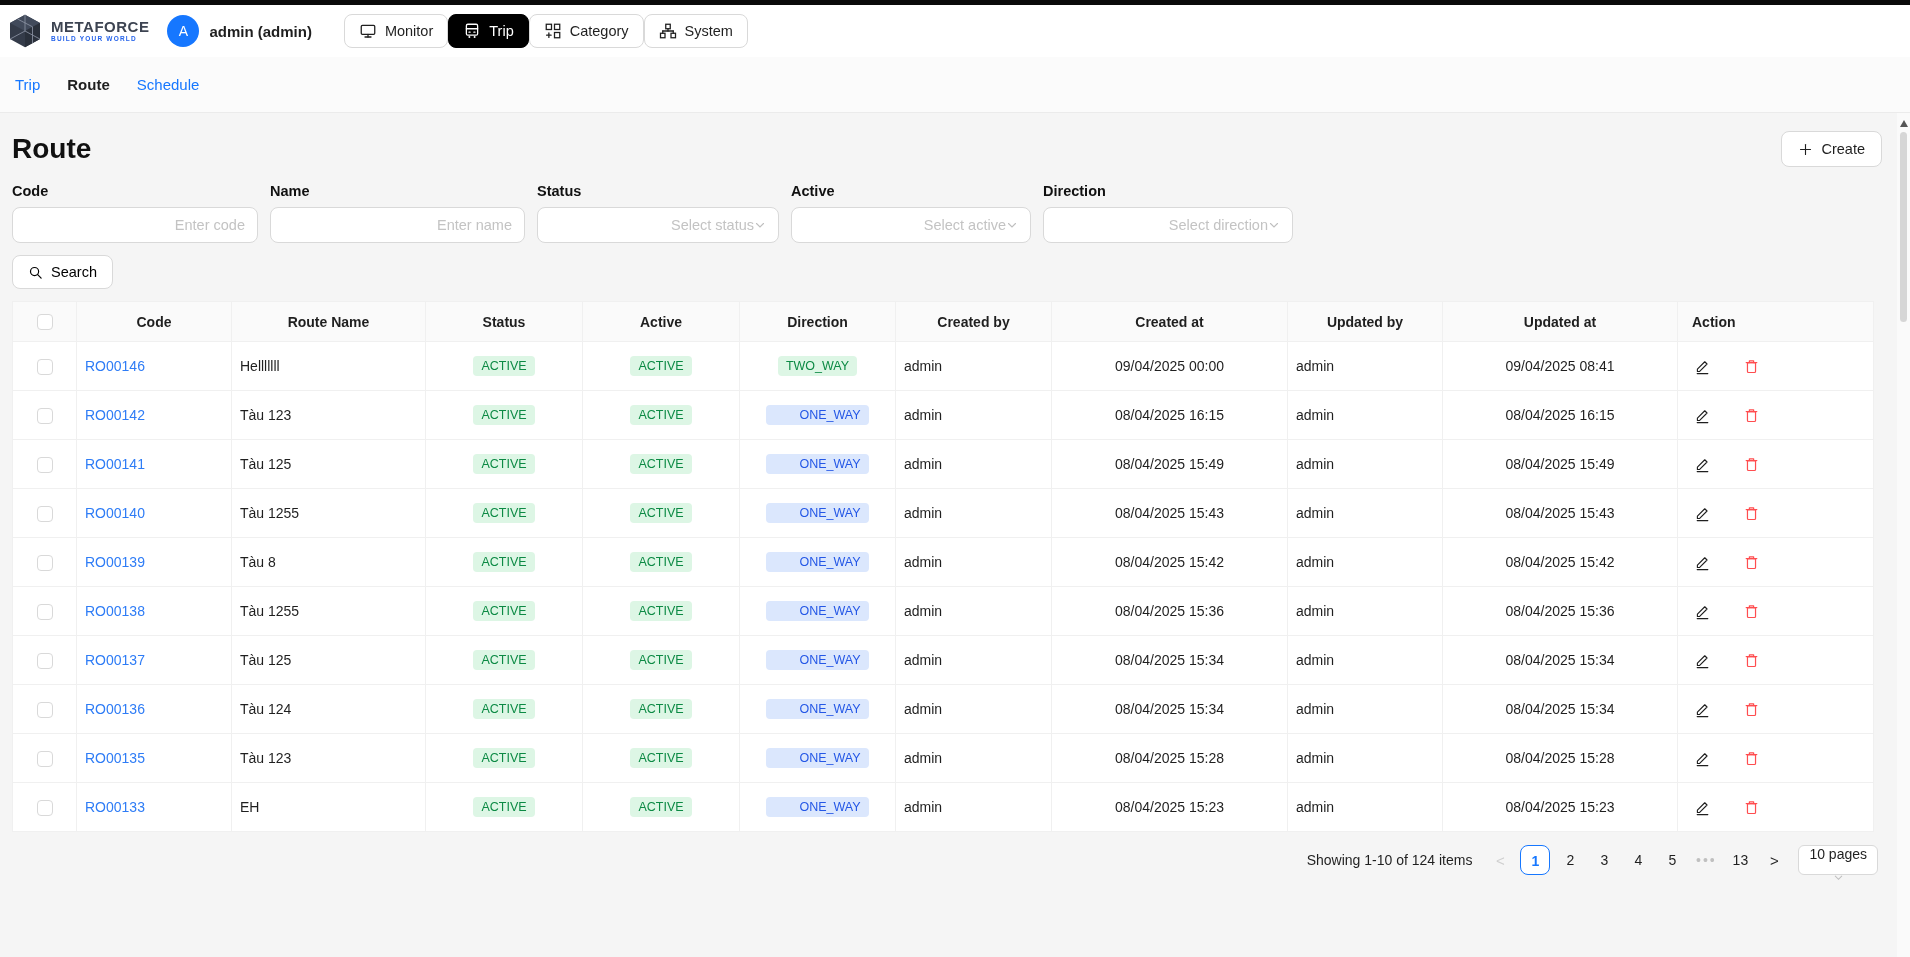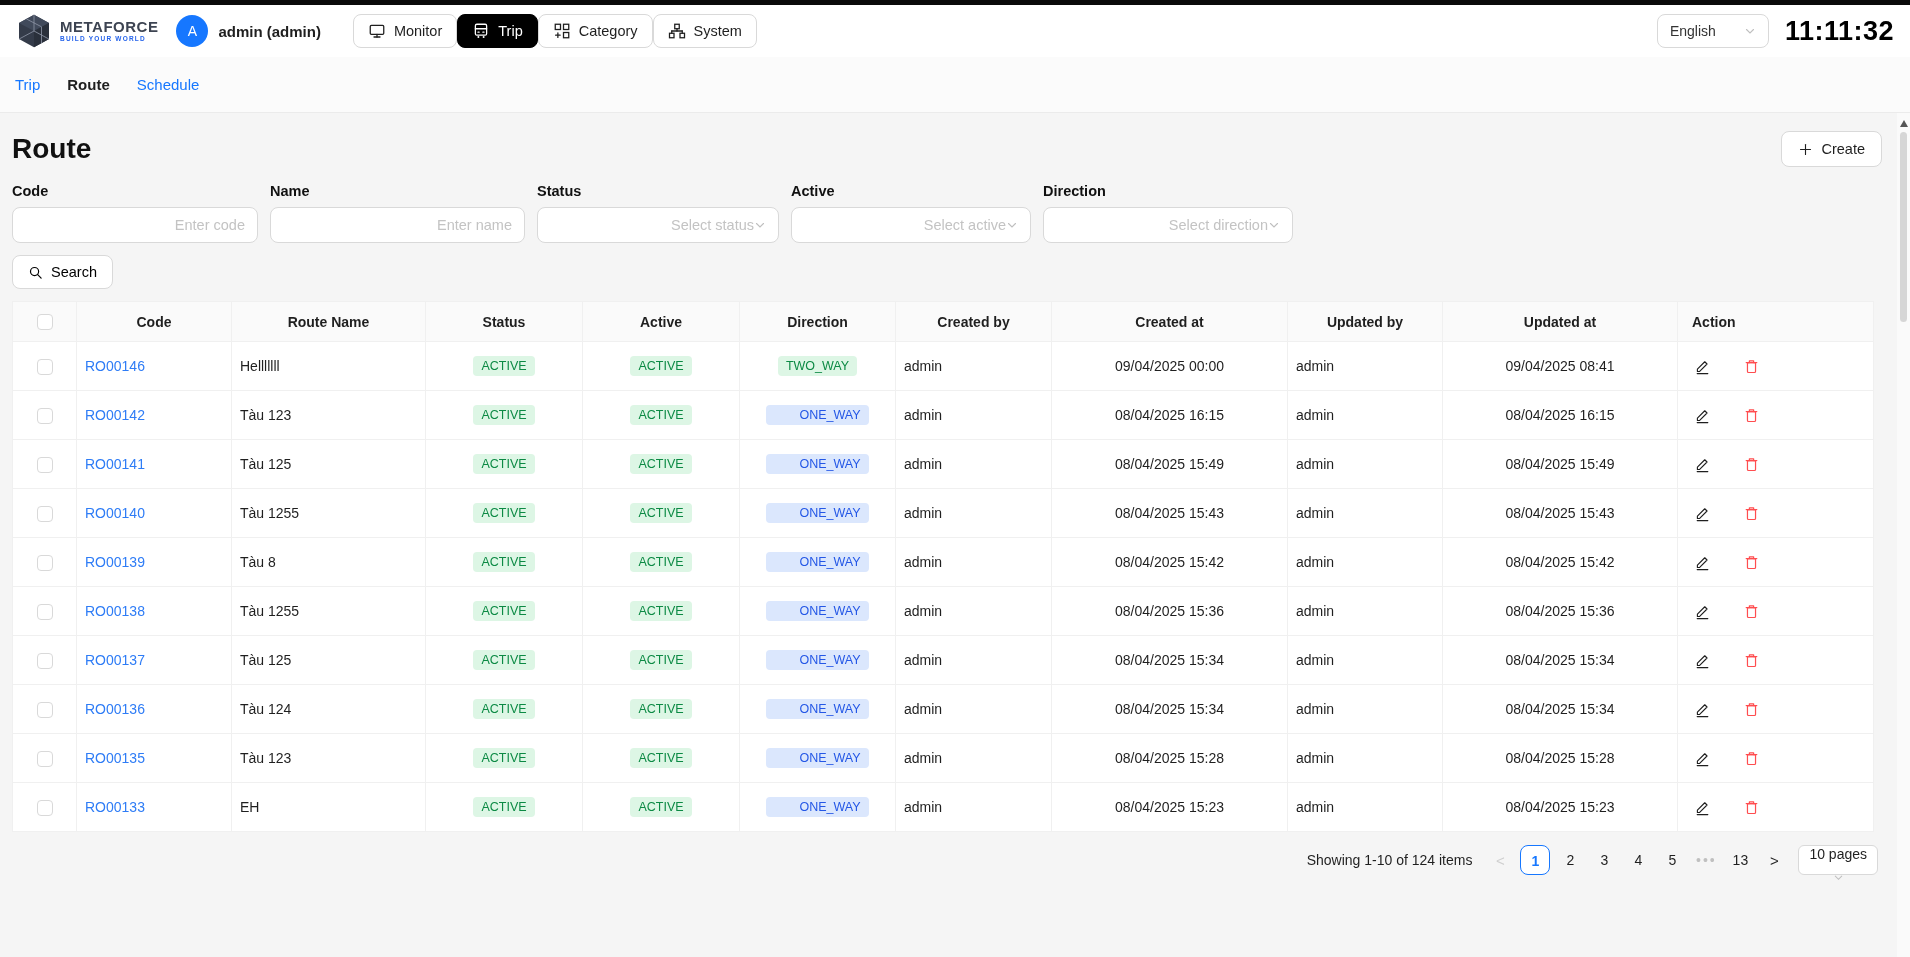--- a/index.html
+++ b/index.html
@@ -1,21 +1,21 @@
 <!DOCTYPE html>
 <html><head>
 <meta charset="utf-8">
 <style>
   * { margin:0; padding:0; box-sizing:border-box; }
   html,body { width:1910px; height:957px; overflow:hidden; }
   body { font-family:"Liberation Sans", sans-serif; background:#f5f5f5; color:#1f1f1f; }
 
   
   .top-strip { height:5px; background:#0a0a0a; }
-  .topbar { height:52px; background:#fff; display:flex; align-items:center; padding:0 16px; }
+  .topbar { height:52px; background:#fff; display:flex; align-items:center; padding:0 7px; }
   .logo { display:flex; align-items:center; gap:8px; }
   .logo-text { display:flex; flex-direction:column; line-height:1.05; }
   .logo-title { font-size:15px; font-weight:800; letter-spacing:.5px; color:#3d4452; }
   .logo-sub { font-size:6.5px; font-weight:700; letter-spacing:1.2px; color:#2563eb; margin-top:2px; }
   .avatar { width:32px; height:32px; border-radius:50%; background:#1677ff; color:#fff; display:flex;
             align-items:center; justify-content:center; font-size:14px; margin-left:18px; }
   .username { font-size:15px; font-weight:700; margin-left:10px; }
   .hbtns { display:flex; margin-left:32px; }
   .hbtn { display:flex; align-items:center; gap:8px; height:34px; padding:0 14px; border:1px solid #d9d9d9;
           border-radius:8px; background:#fff; font-size:14.5px; font-weight:500; color:#1f1f1f; cursor:pointer; }
@@ -162,31 +162,20 @@
             <line x1="5" y1="12" x2="5" y2="15"></line>
             <line x1="19" y1="12" x2="19" y2="15"></line>
           <rect x="2" y="15" width="6" height="6"></rect>
             <rect x="16" y="15" width="6" height="6"></rect>
         </svg>
       </span>
       <span>System</span>
     </button>
   </div>
 
-  <div class="top-right">
-    <div class="lang-select">
-      <span>English</span>
-      <span>
-        <svg width="12" height="12" viewBox="0 0 24 24" fill="none" stroke="#bfbfbf" stroke-width="2.2" stroke-linecap="round">
-            <path d="M5 9l7 7 7-7"></path>
-          </svg>
-      </span>
-    </div>
-    <div class="clock">11:11:32</div>
-  </div>
 </header>
 
 <nav class="subnav">
   <span class="link">Trip</span>
   <span class="current">Route</span>
   <span class="link">Schedule</span>
 </nav>
 
 <main class="content">
 

